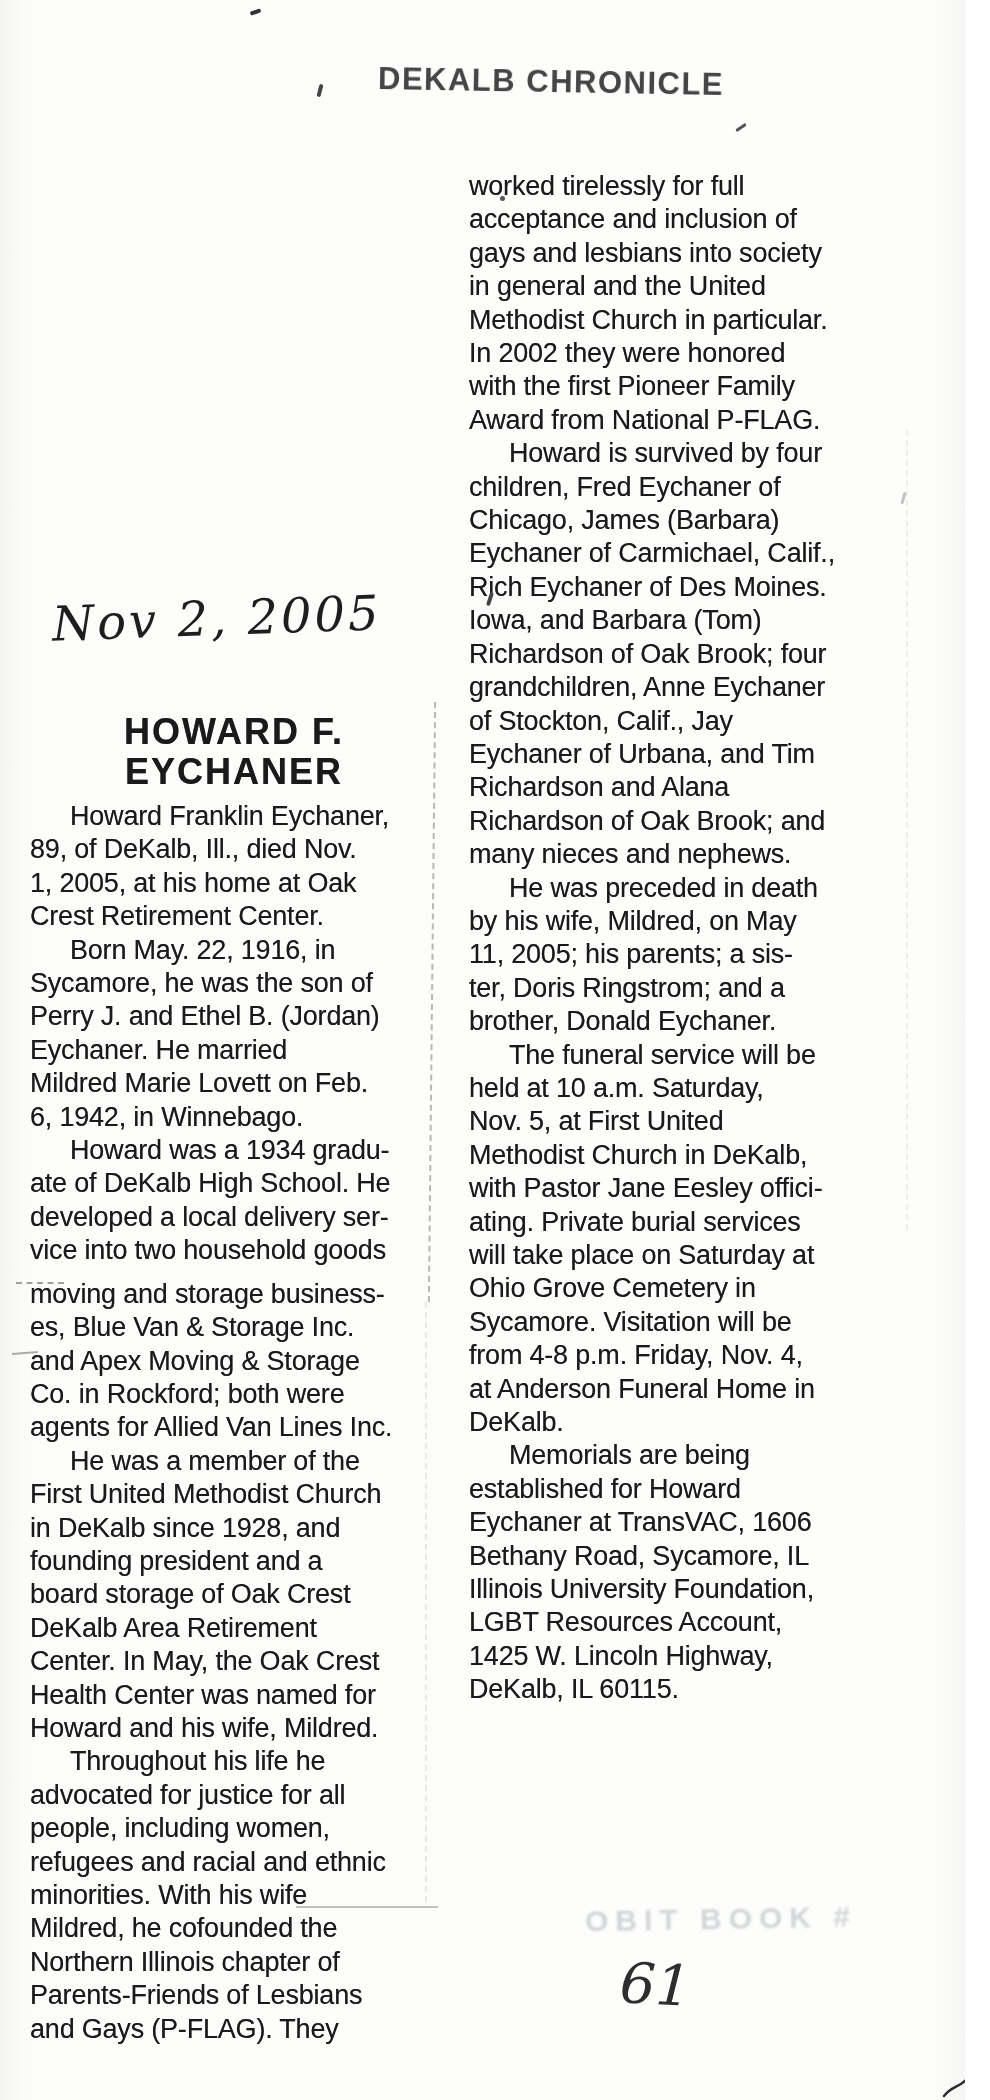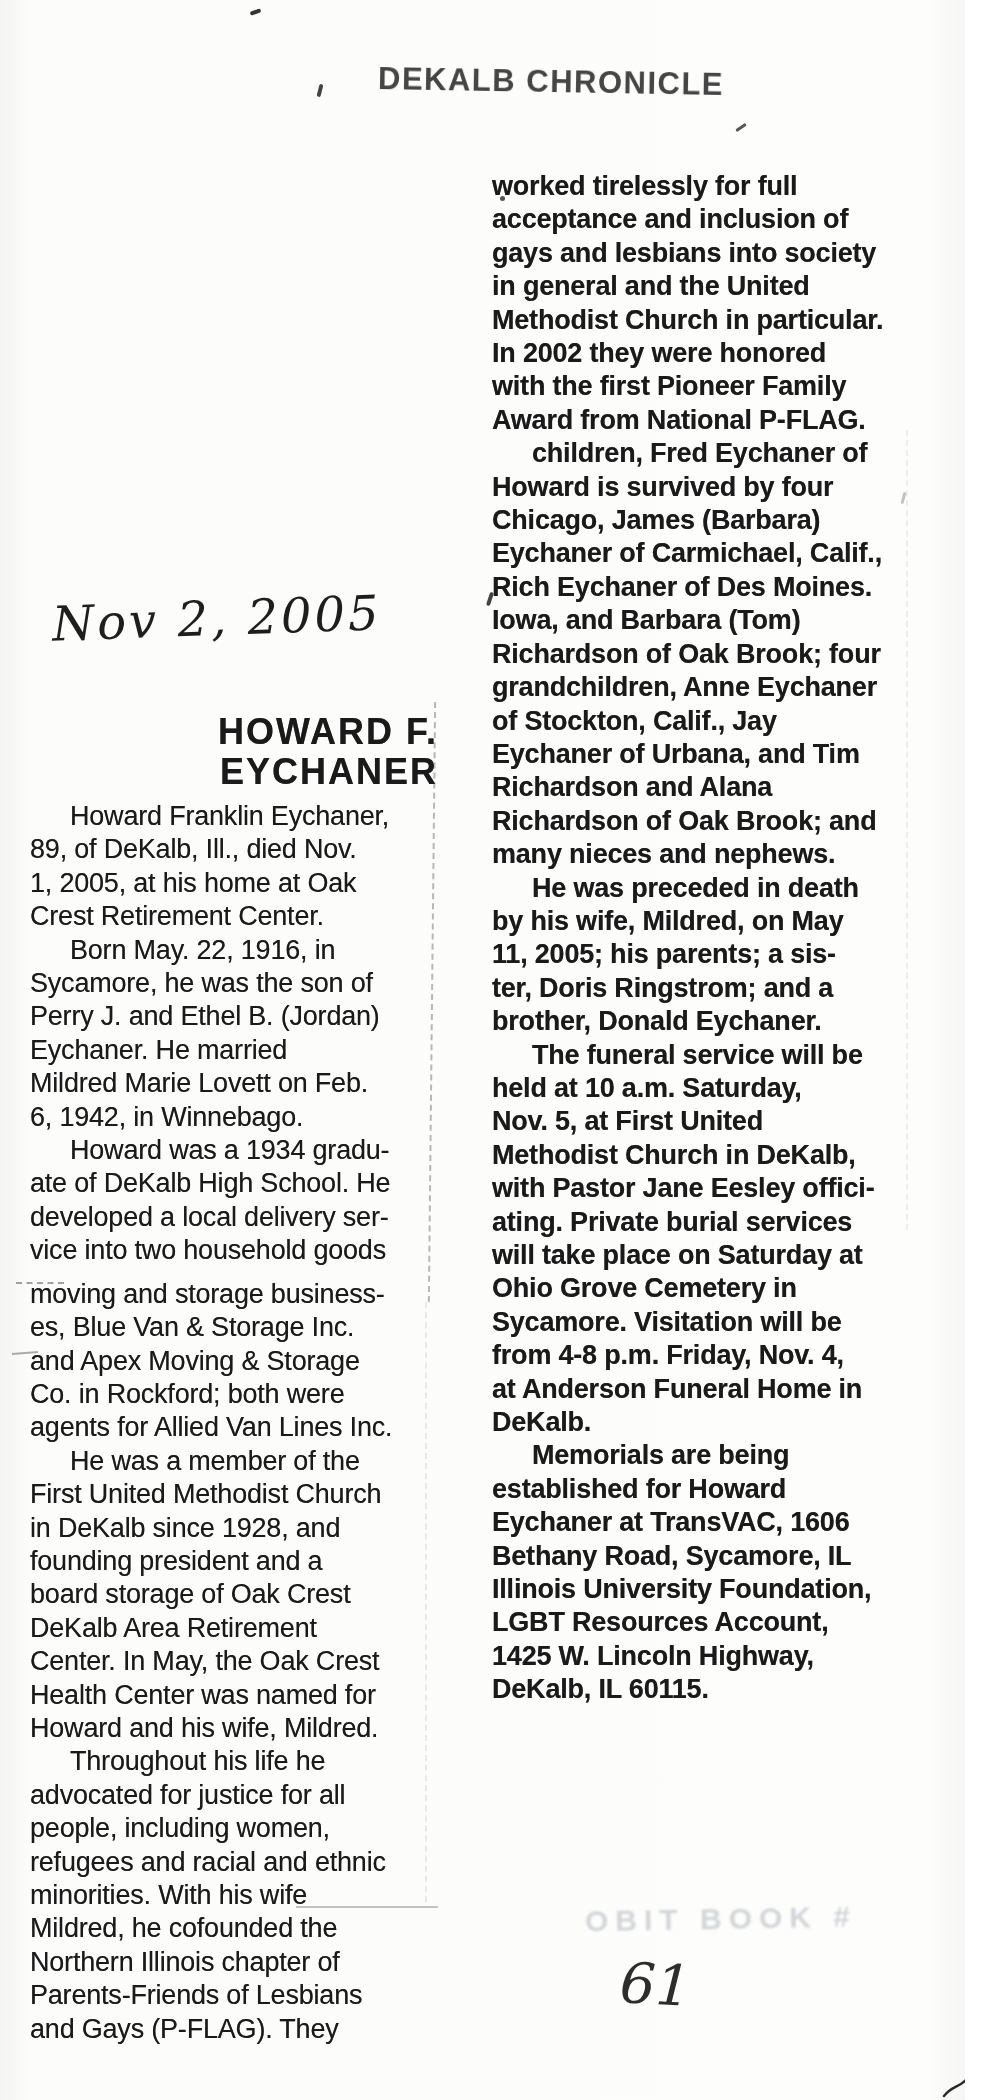--- a/index.html
+++ b/index.html
@@ -30,25 +30,25 @@
     transform:rotate(-2deg);white-space:nowrap;
   }
   
   .col{
     position:absolute;
     font-size:27px;line-height:33.4px;letter-spacing:-0.2px;
     color:#1a1a1a;
     text-shadow:0 0 0.5px rgba(0,0,0,.55);
   }
   .col-left{left:30px;top:712px;width:408px;}
-  .col-right{left:492px;top:170px;width:420px;font-weight:bold;}
+  .col-right{left:469px;top:170px;width:420px;}
   .line{white-space:pre;}
   .block.headline{
     font-weight:700;font-size:36px;line-height:40px;letter-spacing:2px;
-    text-align:right;margin-bottom:8px;
+    text-align:center;margin-bottom:8px;
   }
   .block.indent .line:first-child{text-indent:40px;}
   .block.seam{margin-top:10px;}
   
   .stamp-bottom{
     position:absolute;left:585px;top:1902px;
     font-weight:700;font-size:30px;letter-spacing:7px;
     color:#a9b0b5;opacity:.5;filter:blur(1px);
     transform:rotate(-1deg);white-space:nowrap;
   }
@@ -147,22 +147,22 @@
         <div class="line">worked tirelessly for full</div>
         <div class="line">acceptance and inclusion of</div>
         <div class="line">gays and lesbians into society</div>
         <div class="line">in general and the United</div>
         <div class="line">Methodist Church in particular.</div>
         <div class="line">In 2002 they were honored</div>
         <div class="line">with the first Pioneer Family</div>
         <div class="line">Award from National P-FLAG.</div>
       </div>
       <div class="block indent">
+        <div class="line">Howard is survived by four</div>
         <div class="line">children, Fred Eychaner of</div>
-        <div class="line">Howard is survived by four</div>
         <div class="line">Chicago, James (Barbara)</div>
         <div class="line">Eychaner of Carmichael, Calif.,</div>
         <div class="line">Rich Eychaner of Des Moines.</div>
         <div class="line">Iowa, and Barbara (Tom)</div>
         <div class="line">Richardson of Oak Brook; four</div>
         <div class="line">grandchildren, Anne Eychaner</div>
         <div class="line">of Stockton, Calif., Jay</div>
         <div class="line">Eychaner of Urbana, and Tim</div>
         <div class="line">Richardson and Alana</div>
         <div class="line">Richardson of Oak Brook; and</div>

